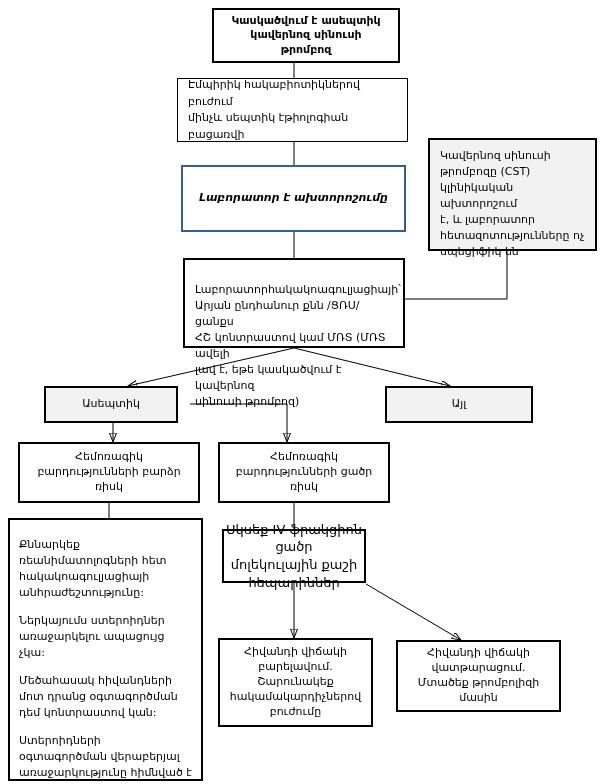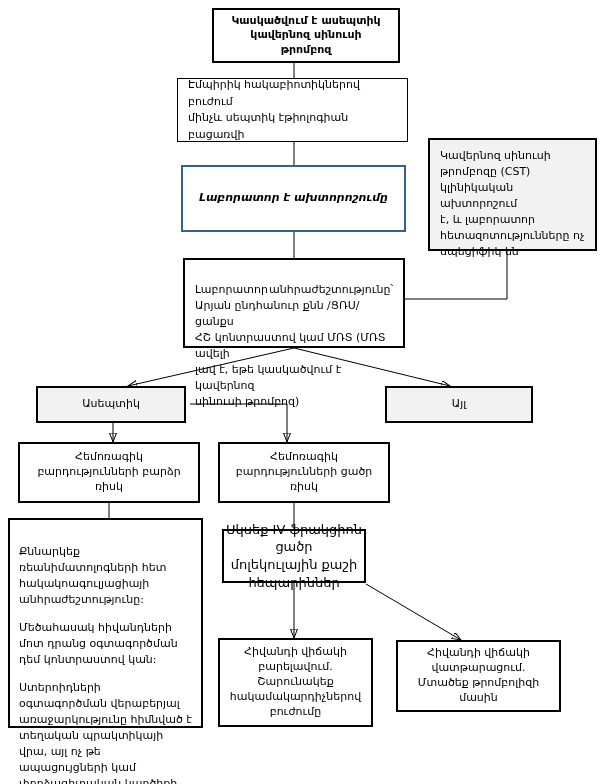--- a/index.html
+++ b/index.html
@@ -51,25 +51,25 @@
   .node-suspected { left: 212px; top: 8px; width: 188px; height: 55px; line-height: 1.3; }
   .node-empiric { left: 177px; top: 78px; width: 231px; height: 64px; padding: 4px 10px; line-height: 1.5; }
   .node-confirm {
     left: 181px; top: 165px; width: 225px; height: 67px;
     border-color: #365F91;
     font-weight: bold; font-style: italic;
   }
   .node-lab { left: 183px; top: 258px; width: 222px; height: 90px; padding: 22px 10px; line-height: 16px; }
   .lab-line1 { display: flex; justify-content: space-between; width: 100%; }
   .node-cst { left: 428px; top: 138px; width: 169px; height: 113px; padding: 8px 10px; line-height: 16px; }
-  .node-aseptic { left: 36px; top: 386px; width: 150px; height: 37px; }
+  .node-aseptic { left: 44px; top: 386px; width: 134px; height: 37px; }
   .node-other { left: 385px; top: 386px; width: 148px; height: 37px; }
   .node-highrisk { left: 18px; top: 442px; width: 182px; height: 61px; }
   .node-lowrisk { left: 218px; top: 442px; width: 172px; height: 61px; }
-  .node-notes { left: 8px; top: 518px; width: 195px; height: 210px; padding: 24px 9px; line-height: 16px; }
+  .node-notes { left: 8px; top: 518px; width: 195px; height: 263px; padding: 17px 9px; line-height: 16px; }
   .node-notes .para { margin: 0 0 12px 0; }
   .node-heparin { left: 222px; top: 529px; width: 144px; height: 54px; font-size: 13px; }
   .node-improve { left: 218px; top: 638px; width: 155px; height: 89px; }
   .node-worsen { left: 396px; top: 640px; width: 165px; height: 72px; }
 </style>
 </head>
 <body>
 
 <div class="canvas">
 
@@ -98,21 +98,21 @@
 թրոմբոզ</div>
 
   <div class="node node-empiric thin vcenter-left pre">Էմպիրիկ հակաբիոտիկներով բուժում
 մինչև սեպտիկ էթիոլոգիան բացառվի</div>
 
   <div class="node node-confirm center">Լաբորատոր է ախտորոշումը</div>
 
   <div class="node node-lab">
     <div class="lab-line1">
       <span>Լաբորատոր</span>
-      <span>անհրաժեշտությունը՝</span>
+      <span>հակակոագուլյացիայի՝</span>
     </div>
     <div class="pre">Արյան ընդհանուր քնն /ՑՌՍ/ցանքս
 ՀՇ կոնտրաստով կամ ՄՌՏ (ՄՌՏ ավելի
 լավ է, եթե կասկածվում է կավերնոզ
 սինուսի թրոմբոզ)</div>
   </div>
 
   <div class="node node-cst gray pre">Կավերնոզ սինուսի
 թրոմբոզը (CST)
 կլինիկական ախտորոշում
@@ -127,20 +127,21 @@
   <div class="node node-highrisk center pre">Հեմոռագիկ
 բարդությունների բարձր
 ռիսկ</div>
 
   <div class="node node-lowrisk center pre">Հեմոռագիկ
 բարդությունների ցածր
 ռիսկ</div>
 
   <div class="node node-notes">
     <p class="para">Քննարկեք ռեանիմատոլոգների հետ հակակոագուլյացիայի անհրաժեշտությունը:</p>
+    <p class="para">Ներկայումս ստերոիդներ առաջարկելու ապացույց չկա:</p>
     <p class="para">Մեծահասակ հիվանդների մոտ դրանց օգտագործման դեմ կոնտրաստով կան:</p>
     <p class="para">Ստերոիդների օգտագործման վերաբերյալ առաջարկությունը հիմնված է տեղական պրակտիկայի վրա, այլ ոչ թե ապացույցների կամ փորձագիտական կարծիքի վրա:</p>
   </div>
 
   <div class="node node-heparin center pre">Սկսեք IV ֆրակցիոն ցածր
 մոլեկուլային քաշի
 հեպարիններ</div>
 
   <div class="node node-improve center pre">Հիվանդի վիճակի
 բարելավում.

